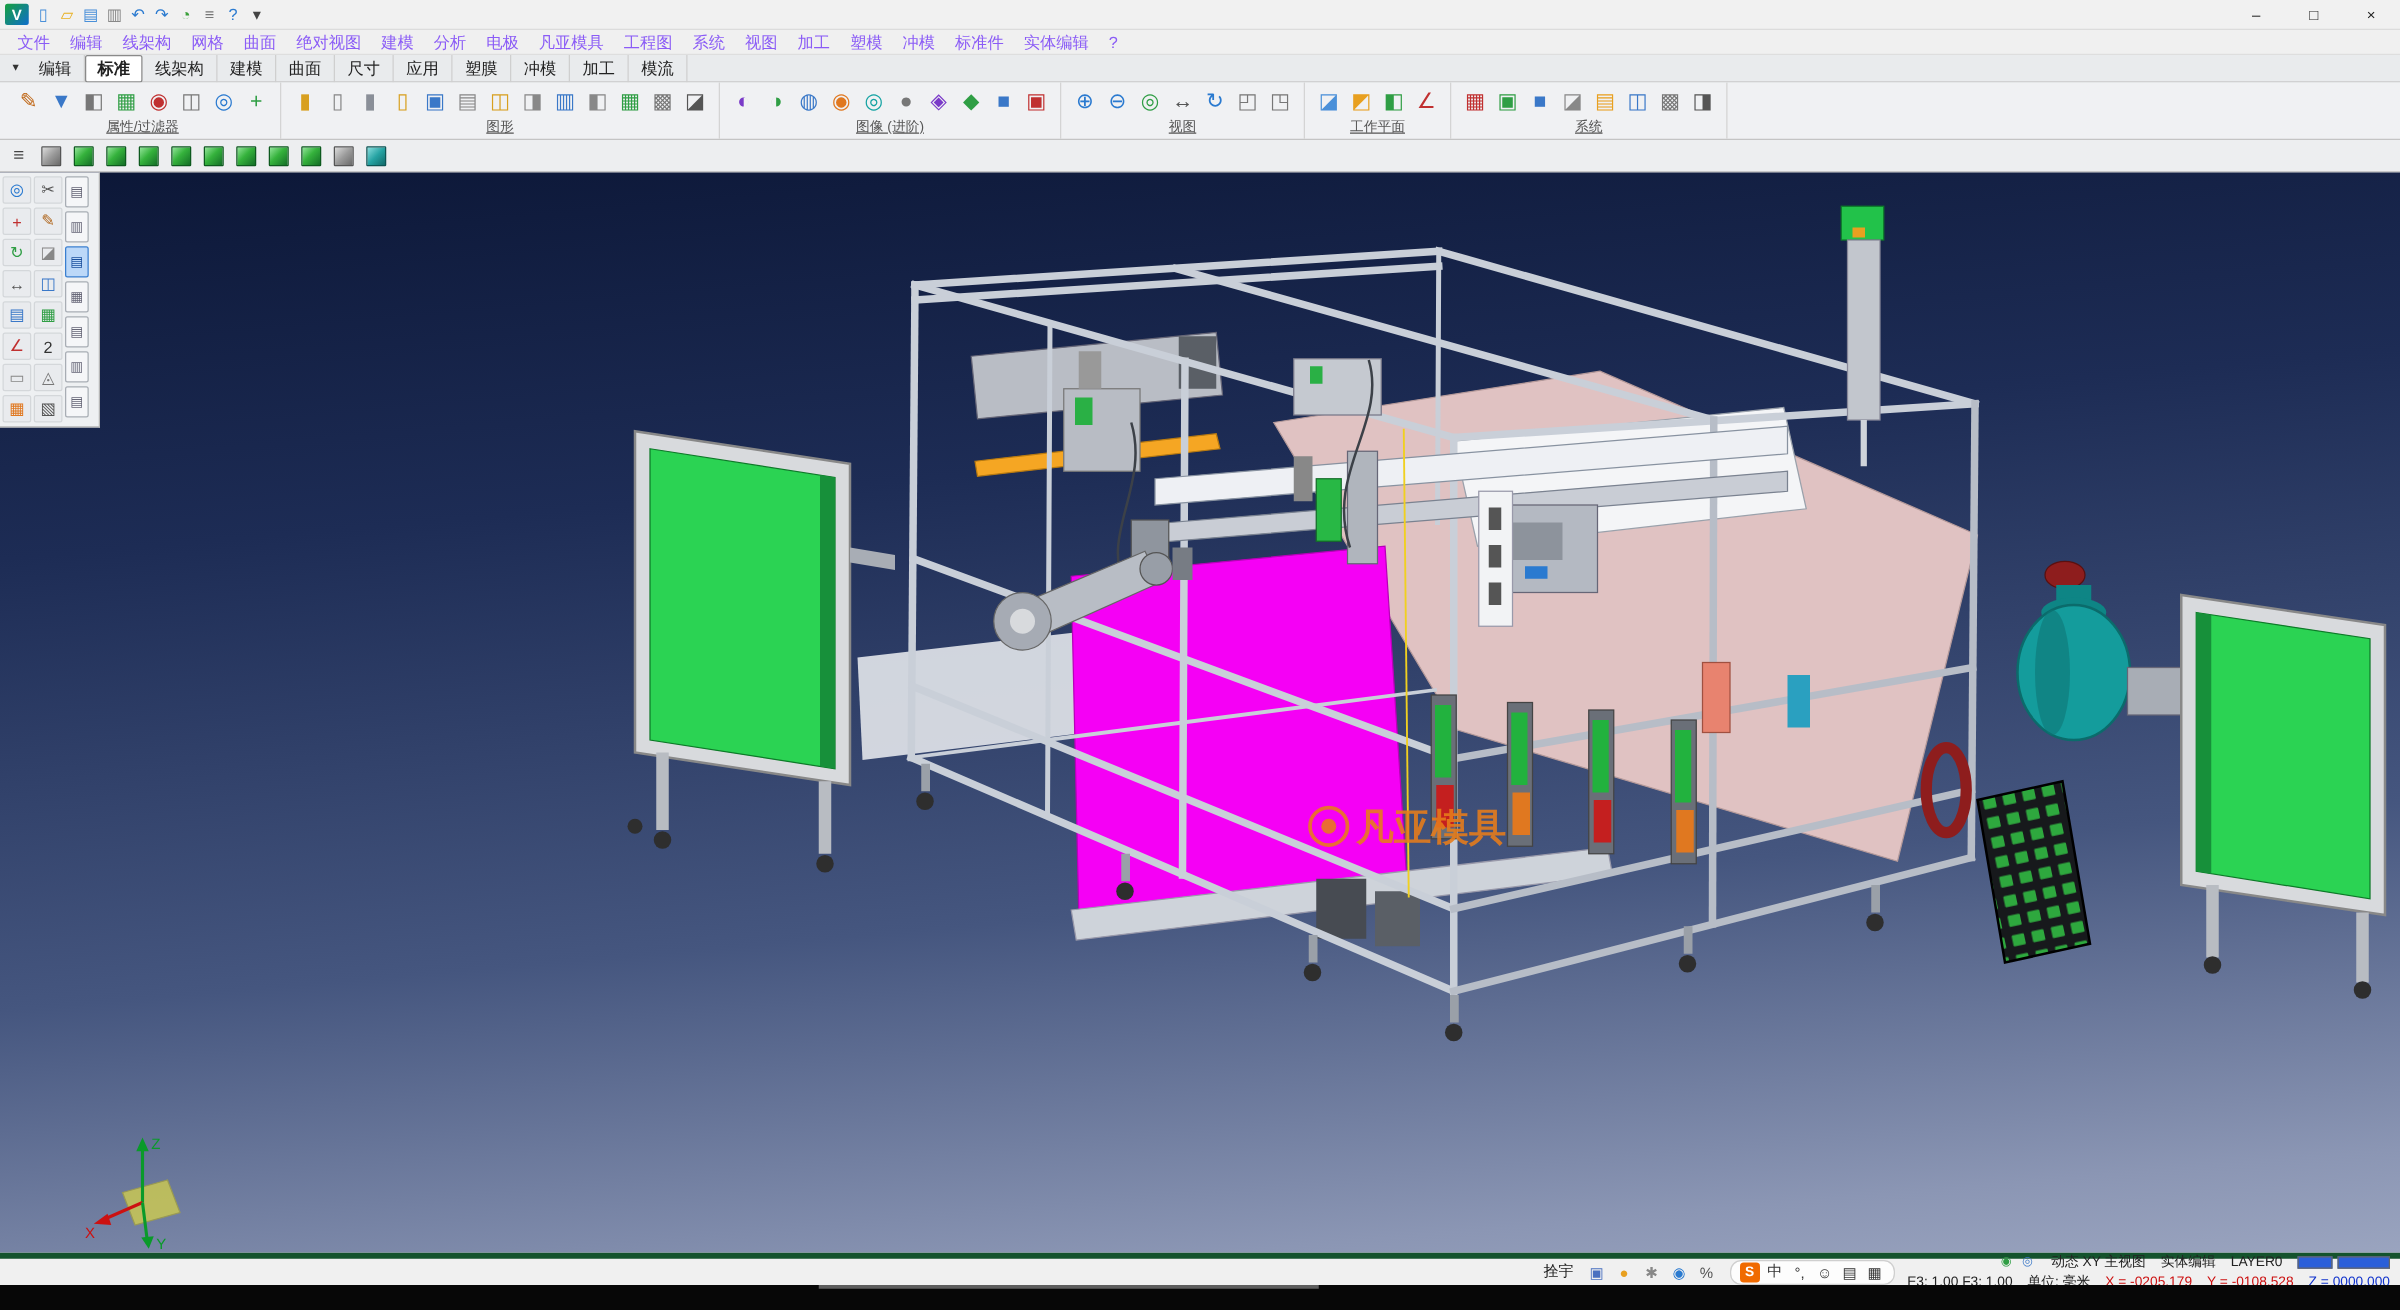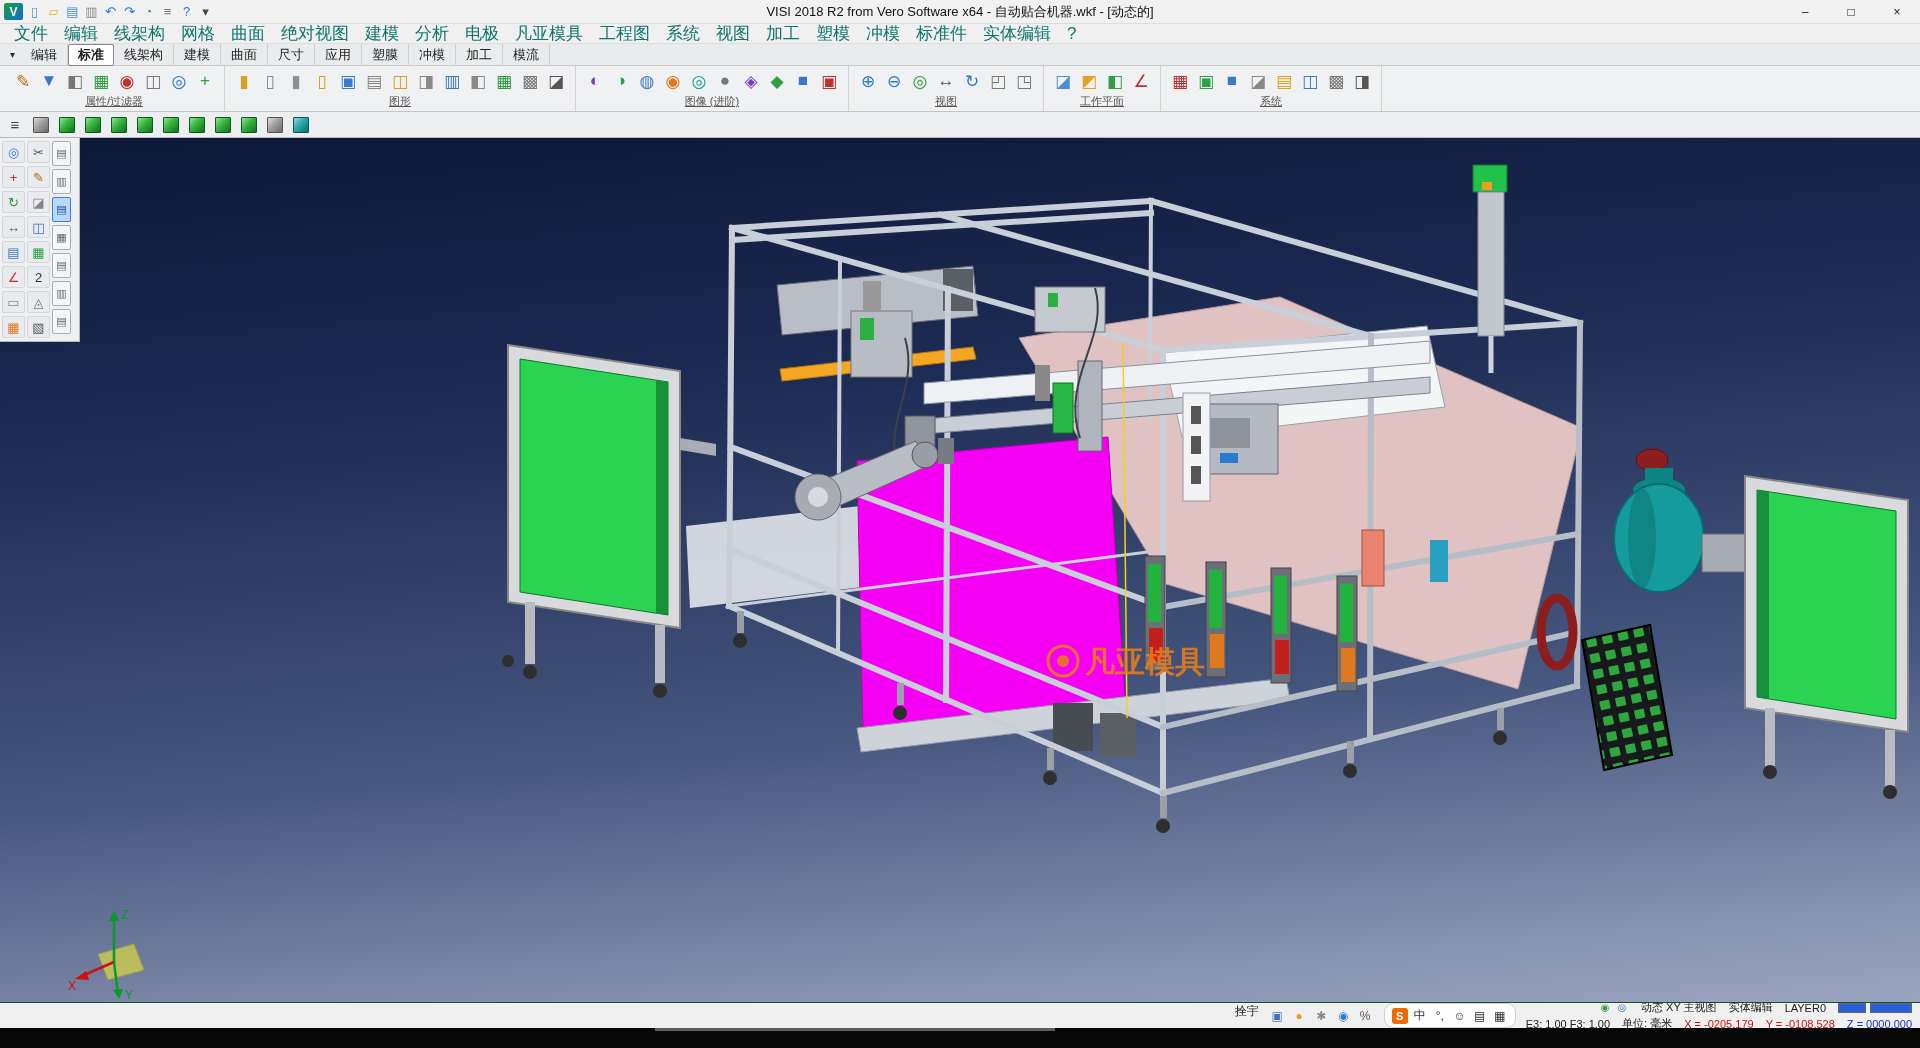--- a/index.html
+++ b/index.html
@@ -17,21 +17,21 @@
   .tbico { display:flex; align-items:center; justify-content:center; cursor:default; }
   .qat .tbico { width:19px; height:19px; font-size:13px; }
   .title-text { position:absolute; left:0; right:0; text-align:center; font-size:13px; color:#111; }
   .wincontrols { margin-left:auto; display:flex; height:100%; z-index:2; }
   .winbtn { width:46px; height:100%; display:flex; align-items:center; justify-content:center;
     font-size:12px; color:#222; }
 
   
   .menubar { height:20px; background:#f0f0f0; border-bottom:1px solid #dedede;
     display:flex; align-items:center; padding-left:6px; flex:0 0 20px; }
-  .menubar .menu-item { font-size:17px; color:#0f766e; padding:0 8px; }
+  .menubar .menu-item { font-size:13px; color:#8b5cf6; padding:0 8px; }
 
   
   .tabrow { height:22px; background:#e9ebed; border-bottom:1px solid #c9c9c9;
     display:flex; align-items:center; padding-left:4px; flex:0 0 22px; }
   .tabrow .caret { font-size:10px; color:#333; padding:0 6px; }
   .tabrow .ribbon-tab { font-size:13px; color:#222; padding:2px 10px; border-right:1px solid #cfcfcf; }
   .tabrow .ribbon-tab.active { background:#ffffff; border:1px solid #8a8a8a; border-radius:2px;
     padding:1px 9px; font-weight:bold; }
 
   
@@ -62,22 +62,22 @@
   .leftdock { position:absolute; left:0; top:0; width:80px; z-index:5;
     background:#eef0f2; border-right:1px solid #b5b5b5; border-bottom:1px solid #b5b5b5;
     display:flex; gap:2px; padding:3px 2px; }
   .dockcol { display:flex; flex-direction:column; gap:3px; }
   .dockcol .tbico { width:23px; height:22px; font-size:13px; background:#e9ebee; border:1px solid #d4d7da; border-radius:2px; }
   .dockcol .tbico.clip-ico { width:19px; height:25px; font-size:11px; color:#667;
     background:#f5f6f8; border:1px solid #a8adb4; }
   .dockcol .tbico.clip-ico.active { background:#bcd8f8; border-color:#3a7fd0; color:#1a4f9c; }
 
   
-  .statusbar { height:26px; background:#f0f0f0; border-top:1px solid #14532d;
-    display:flex; gap:10px; padding:0 8px; font-size:12px; color:#222; flex:0 0 26px; }
+  .statusbar { height:26px; background:#f0f0f0; border-top:5px solid #14532d;
+    display:flex; align-items:center; gap:10px; padding:0 8px; font-size:12px; color:#222; flex:0 0 26px; }
   .spacer { flex:1; }
   .tray { display:flex; align-items:center; gap:5px; }
   .tray .tbico { width:17px; height:17px; font-size:12px; }
   .ime { display:flex; align-items:center; gap:4px; background:#fdfdfd; border:1px solid #cfcfcf;
     border-radius:9px; padding:1px 7px; }
   .ime .tbico { width:16px; height:16px; font-size:12px; color:#333; }
   .ime .tbico.sogou { background:#f06a00; color:#fff; font-weight:bold; border-radius:3px; font-size:11px; }
   .rightstack { display:flex; flex-direction:column; justify-content:center; gap:1px; }
   .srow { display:flex; align-items:center; gap:12px; justify-content:flex-end; font-size:11px; }
   .srow .tbico { width:14px; height:12px; font-size:10px; }
@@ -105,21 +105,20 @@
           <span class="tbico" style="color: rgb(74, 144, 217);">▤</span>
           <span class="tbico" style="color: rgb(136, 136, 136);">▥</span>
           <span class="tbico" style="color: rgb(42, 122, 208);">↶</span>
           <span class="tbico" style="color: rgb(42, 122, 208);">↷</span>
           <span class="tbico" style="color: rgb(58, 160, 58);">◔</span>
           <span class="tbico" style="color: rgb(119, 119, 119);">≡</span>
           <span class="tbico" style="color: rgb(42, 122, 208);">?</span>
           <span class="tbico" style="color: rgb(68, 68, 68);">▾</span>
         </span>
     </div>
-    <div class="title-text">VISI 2018 R2 from Vero Software x64 - 自动贴合机器.wkf - [动态的]</div>
     <div class="wincontrols">
       <span class="winbtn">–</span>
       <span class="winbtn">□</span>
       <span class="winbtn">×</span>
     </div>
   </div>
 
   <div class="menubar">
       <span class="menu-item">文件</span>
       <span class="menu-item">编辑</span>

